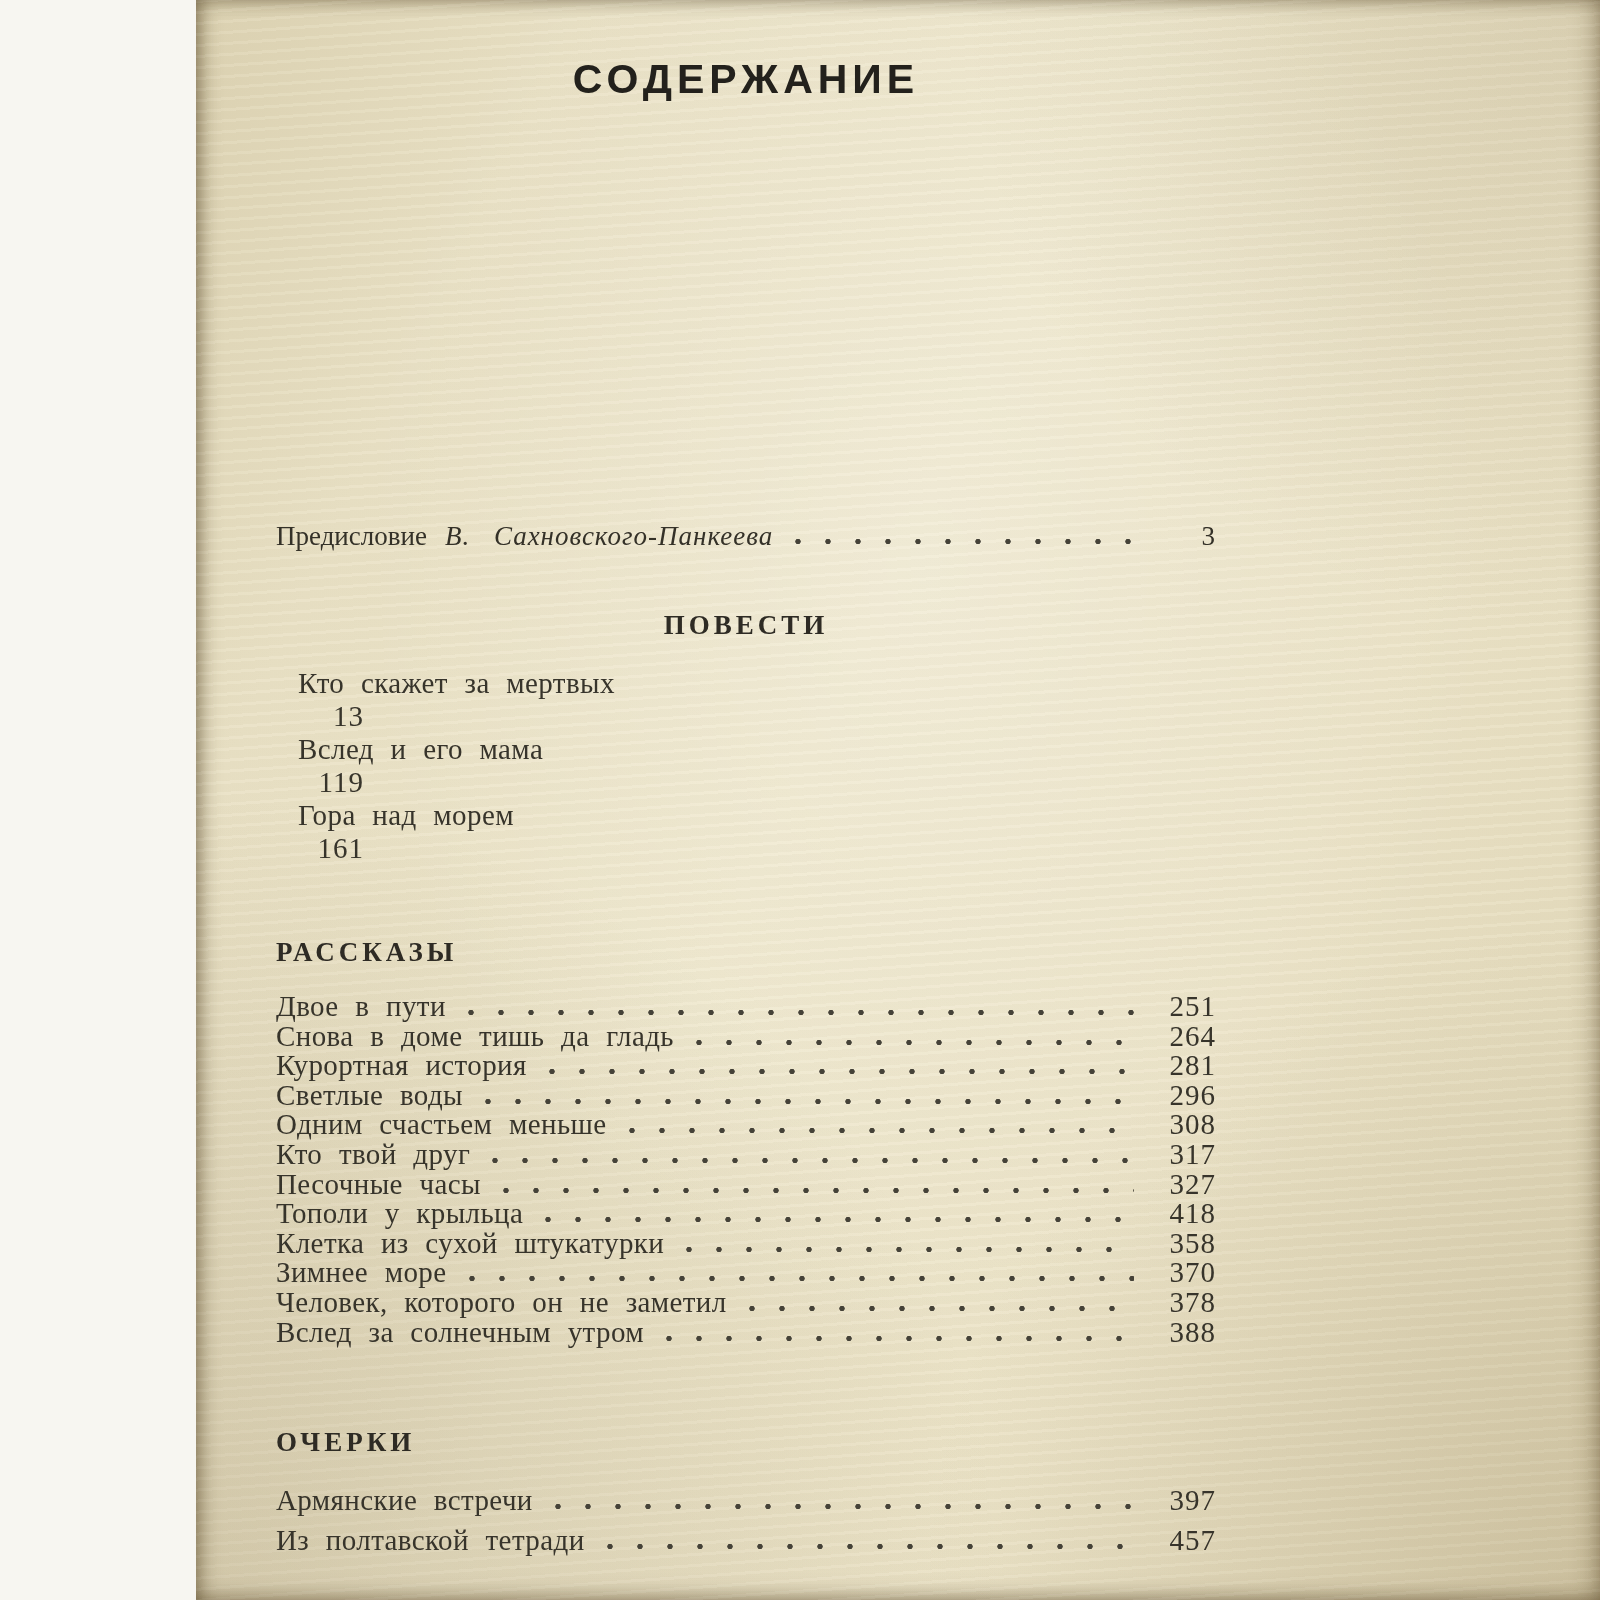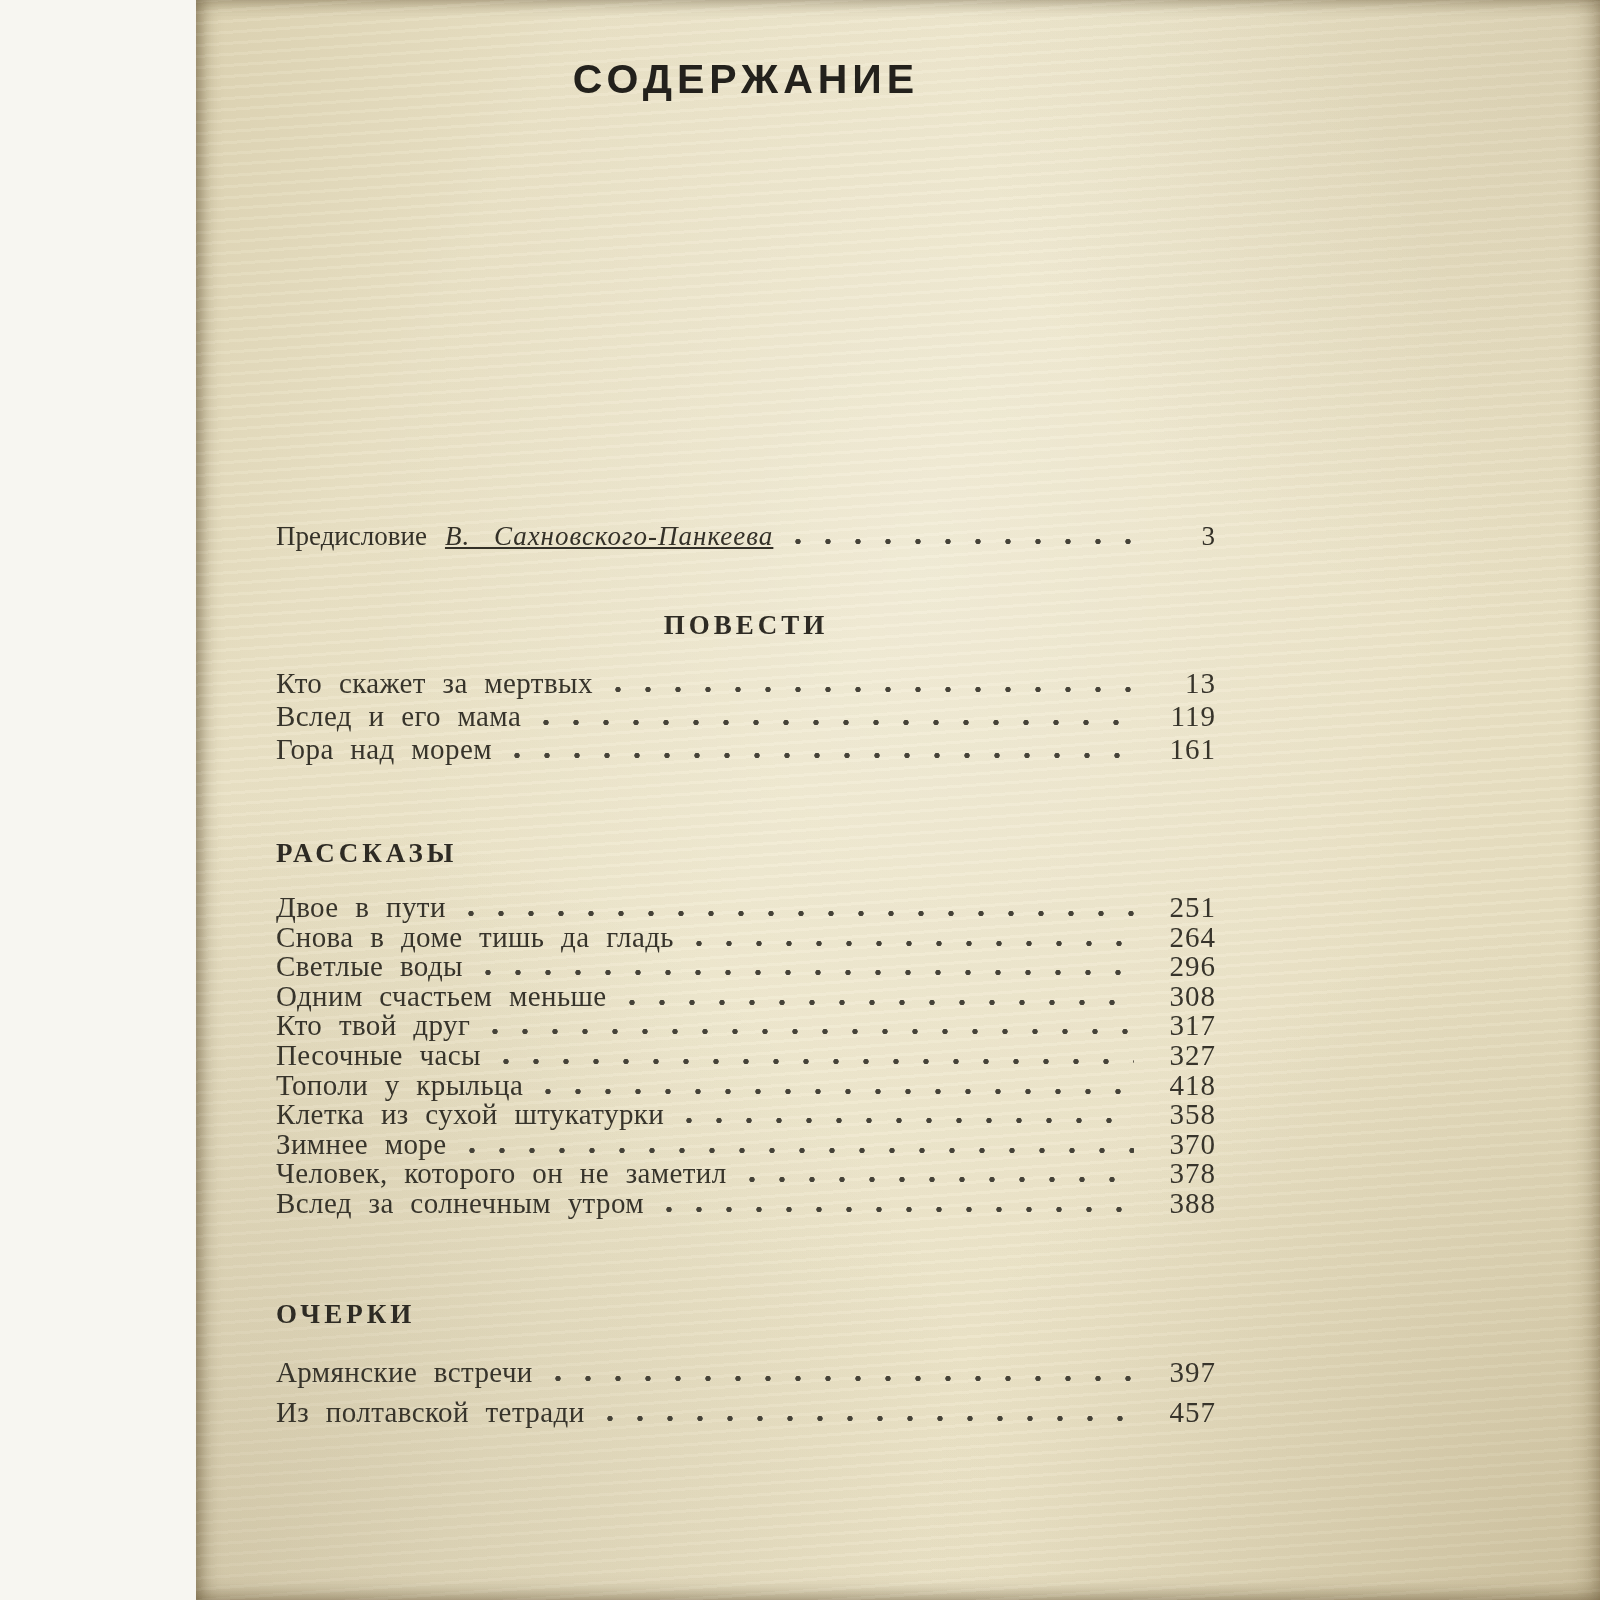--- a/index.html
+++ b/index.html
@@ -70,39 +70,38 @@
   .preface-label {
     word-spacing: 10px;
     white-space: nowrap;
   }
   .preface-author {
     font-style: italic;
     margin-left: 18px;
     word-spacing: 16px;
     letter-spacing: 1px;
     white-space: nowrap;
-    text-decoration: underline;
   }
   .section-heading {
     font-weight: 700;
     font-size: 27px;
     letter-spacing: 4px;
     color: #2e2b24;
     word-spacing: 4px;
   }
   .heading-povesti  { margin-top: 58px;  margin-bottom: 26px; text-align: center; }
   .heading-rasskazy { margin-top: 72px;  margin-bottom: 24px; }
   .heading-ocherki  { margin-top: 80px;  margin-bottom: 22px; }
   .toc-row {
     display: flex;
     align-items: baseline;
     font-size: 29px;
     color: #37342b;
   }
-  .rows-povesti  .toc-row { line-height: 33px; }
+  .rows-povesti  .toc-row { line-height: 33px; flex-direction: column; }
   .rows-rasskazy .toc-row { line-height: 29.6px; }
   .rows-ocherki  .toc-row { line-height: 40px; }
   .toc-entry-title {
     white-space: nowrap;
     word-spacing: 9px;
     letter-spacing: 0.4px;
   }
   .dot-leader {
     flex: 1;
     height: 7px;
@@ -162,20 +161,25 @@
           <span class="toc-entry-title">Двое в пути</span>
           <span class="dot-leader"></span>
           <span class="toc-entry-page">251</span>
         </div>
         <div class="toc-row">
           <span class="toc-entry-title">Снова в доме тишь да гладь</span>
           <span class="dot-leader"></span>
           <span class="toc-entry-page">264</span>
         </div>
         <div class="toc-row">
+          <span class="toc-entry-title">Курортная история</span>
+          <span class="dot-leader"></span>
+          <span class="toc-entry-page">281</span>
+        </div>
+        <div class="toc-row">
           <span class="toc-entry-title">Светлые воды</span>
           <span class="dot-leader"></span>
           <span class="toc-entry-page">296</span>
         </div>
         <div class="toc-row">
           <span class="toc-entry-title">Одним счастьем меньше</span>
           <span class="dot-leader"></span>
           <span class="toc-entry-page">308</span>
         </div>
         <div class="toc-row">

